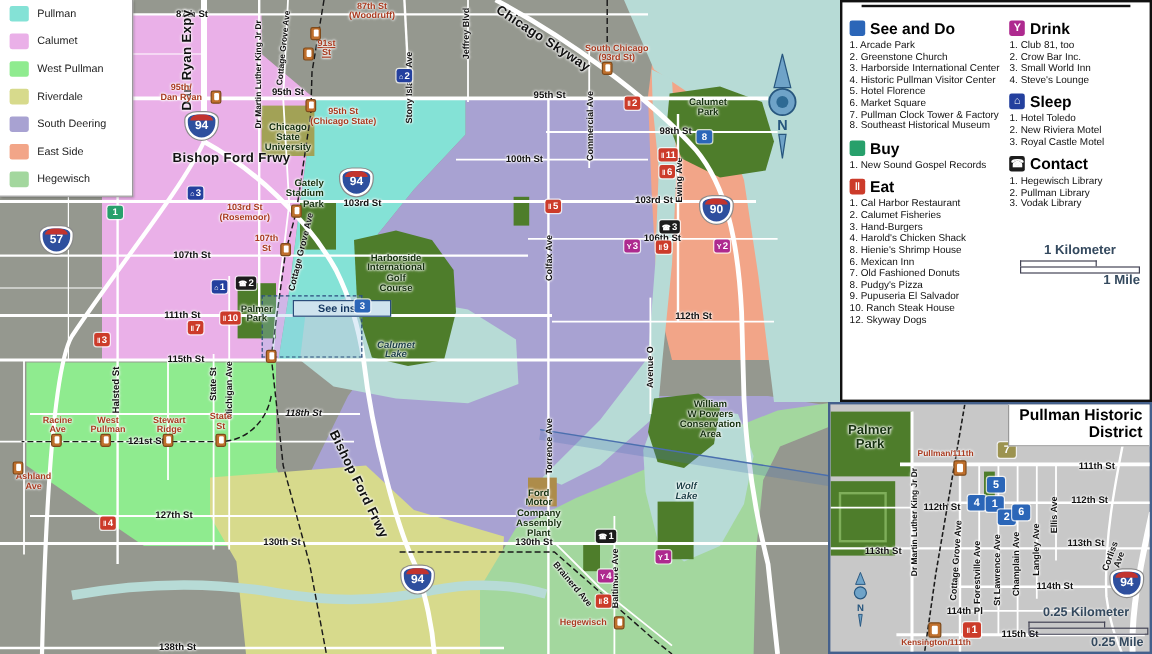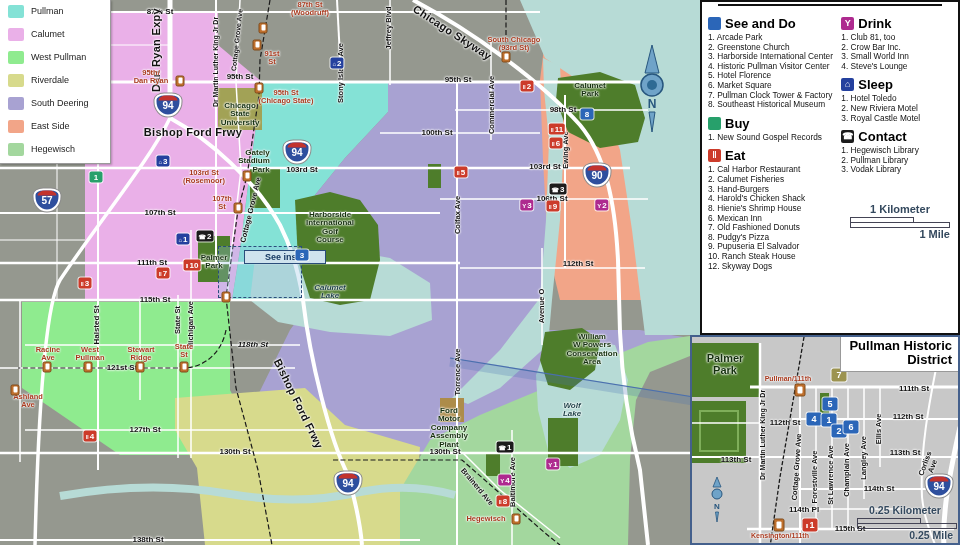--- a/index.html
+++ b/index.html
@@ -212,21 +212,21 @@
         <span class="map-label" style="left: 237px; top: 40px; font-size: 7px; transform: translate(-50%, -50%) rotate(-84deg);">Cottage Grove Ave</span>
         <span class="map-label" style="left: 251px; top: 210px; font-size: 7.5px; transform: translate(-50%, -50%) rotate(-76deg);">Cottage Grove Ave</span>
         <span class="map-label lbl-ex" style="left: 157px; top: 50px; transform: translate(-50%, -50%) rotate(-90deg);">Dan Ryan Expy</span>
         <span class="map-label lbl-ex" style="left: 193px; top: 133px; transform: translate(-50%, -50%);">Bishop Ford Frwy</span>
         <span class="map-label lbl-ex" style="left: 298px; top: 404px; transform: translate(-50%, -50%) rotate(64deg);">Bishop Ford Frwy</span>
         <span class="map-label lbl-ex" style="left: 452px; top: 33px; transform: translate(-50%, -50%) rotate(33deg);">Chicago Skyway</span>
         <span class="map-label lbl-stn" style="left: 151px; top: 77px; transform: translate(-50%, -50%);">95th/
 Dan Ryan</span>
         <span class="map-label lbl-stn" style="left: 310px; top: 9px; transform: translate(-50%, -50%);">87th St
 (Woodruff)</span>
-        <span class="map-label lbl-stn" style="left: 272px; top: 58px; transform: translate(-50%, -50%);">91st
+        <span class="map-label lbl-stn" style="left: 272px; top: 40px; transform: translate(-50%, -50%); text-decoration: underline;">91st
 St</span>
         <span class="map-label lbl-stn" style="left: 286px; top: 97px; transform: translate(-50%, -50%);">95th St
 (Chicago State)</span>
         <span class="map-label lbl-stn" style="left: 204px; top: 177px; transform: translate(-50%, -50%);">103rd St
 (Rosemoor)</span>
         <span class="map-label lbl-stn" style="left: 222px; top: 203px; transform: translate(-50%, -50%);">107th
 St</span>
         <span class="map-label lbl-stn" style="left: 514px; top: 44px; transform: translate(-50%, -50%);">South Chicago
 (93rd St)</span>
         <span class="map-label lbl-stn" style="left: 48px; top: 354px; transform: translate(-50%, -50%);">Racine

